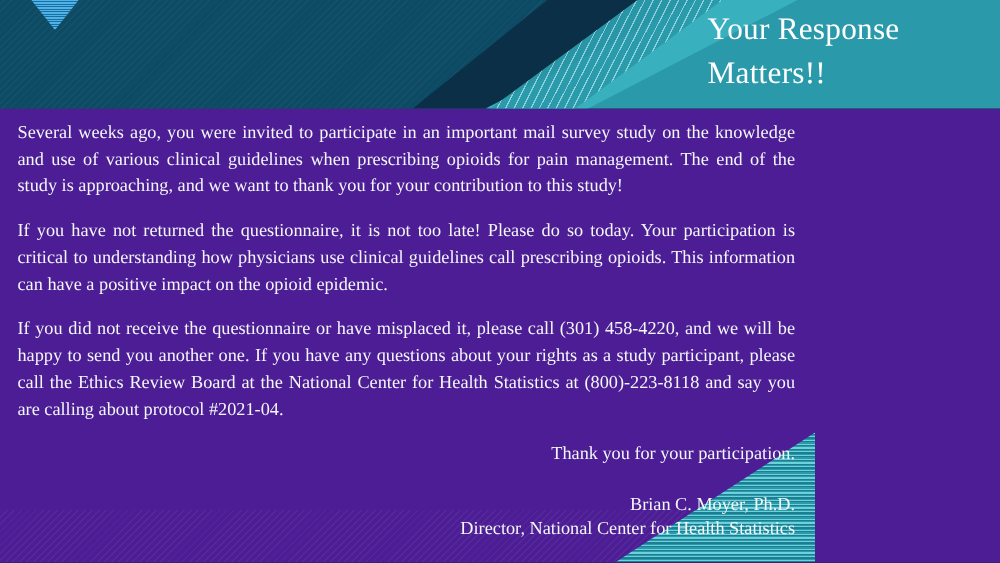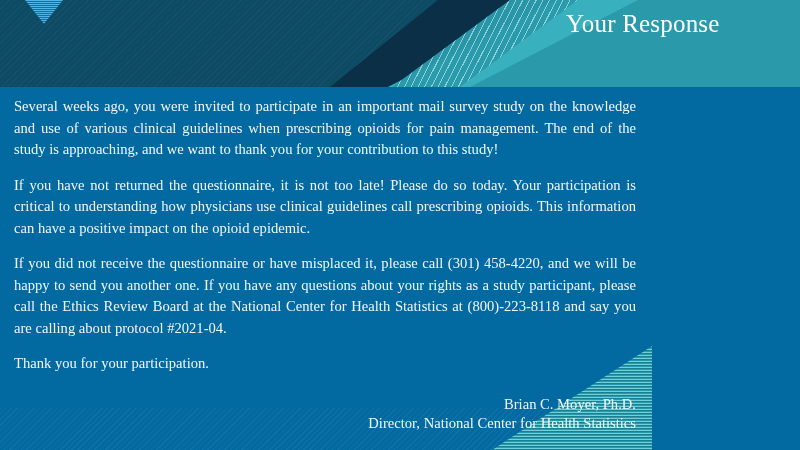--- a/index.html
+++ b/index.html
@@ -4,21 +4,21 @@
 <style>
   html,body{margin:0;padding:0;}
   body{
     width:800px;height:450px;overflow:hidden;
     background:#0b3048;
     font-family:"Liberation Serif",serif;
     -webkit-font-smoothing:antialiased;
   }
   #slide{
     position:relative;width:800px;height:450px;overflow:hidden;
-    background:#0369a1;
+    background:#4c1d95;
   }
 
   
   .hatch{
     position:absolute;inset:0;pointer-events:none;
     background-image:repeating-linear-gradient(
       -45deg,
       rgba(255,255,255,.035) 0px,
       rgba(255,255,255,.035) 1px,
       rgba(0,0,0,0) 1px,
@@ -86,21 +86,21 @@
     position:relative;z-index:3;
     padding:9px 16px 0 14px;
     color:#f4f7f8;
     font-size:14.6px;
     line-height:21.5px;
     text-align:justify;
     font-family:"Liberation Serif",serif;
   }
   #copy p{margin:0 0 14px 0;}
   #copy p.sig{text-align:right;margin:0;line-height:19.5px;}
-  #copy p.thanks{text-align:left;margin:0 0 20px 0;}
+  #copy p.thanks{text-align:right;margin:0 0 20px 0;}
 
   
   .band{
     position:absolute;left:0;top:321px;width:800px;height:129px;
     background-image:repeating-linear-gradient(
       -45deg,
       rgba(255,255,255,.05) 0px,
       rgba(255,255,255,.05) 1px,
       rgba(0,0,0,0) 1px,
       rgba(0,0,0,0) 4px);
@@ -128,20 +128,21 @@
   <div id="header">
     <div class="hatch"></div>
     <div class="hdr-teal"></div>
     <div class="hdr-wedge"></div>
     <div class="hdr-teal-lt"></div>
     <div class="hdr-stripes"></div>
     <div class="hdr-tri"></div>
 
     <div class="hdr-title">
       <div>Your Response</div>
+      <div>Matters!!</div>
     </div>
   </div>
 
   <div id="body-area">
     <div class="band"></div>
     <div class="corner-tri"></div>
 
     <div id="copy">
       <p>Several weeks ago, you were invited to participate in an important mail survey study on the knowledge and use of various clinical guidelines when prescribing opioids for pain management. The end of the study is approaching, and we want to thank you for your contribution to this study!</p>
       <p>If you have not returned the questionnaire, it is not too late! Please do so today. Your participation is critical to understanding how physicians use clinical guidelines call prescribing opioids. This information can have a positive impact on the opioid epidemic.</p>

